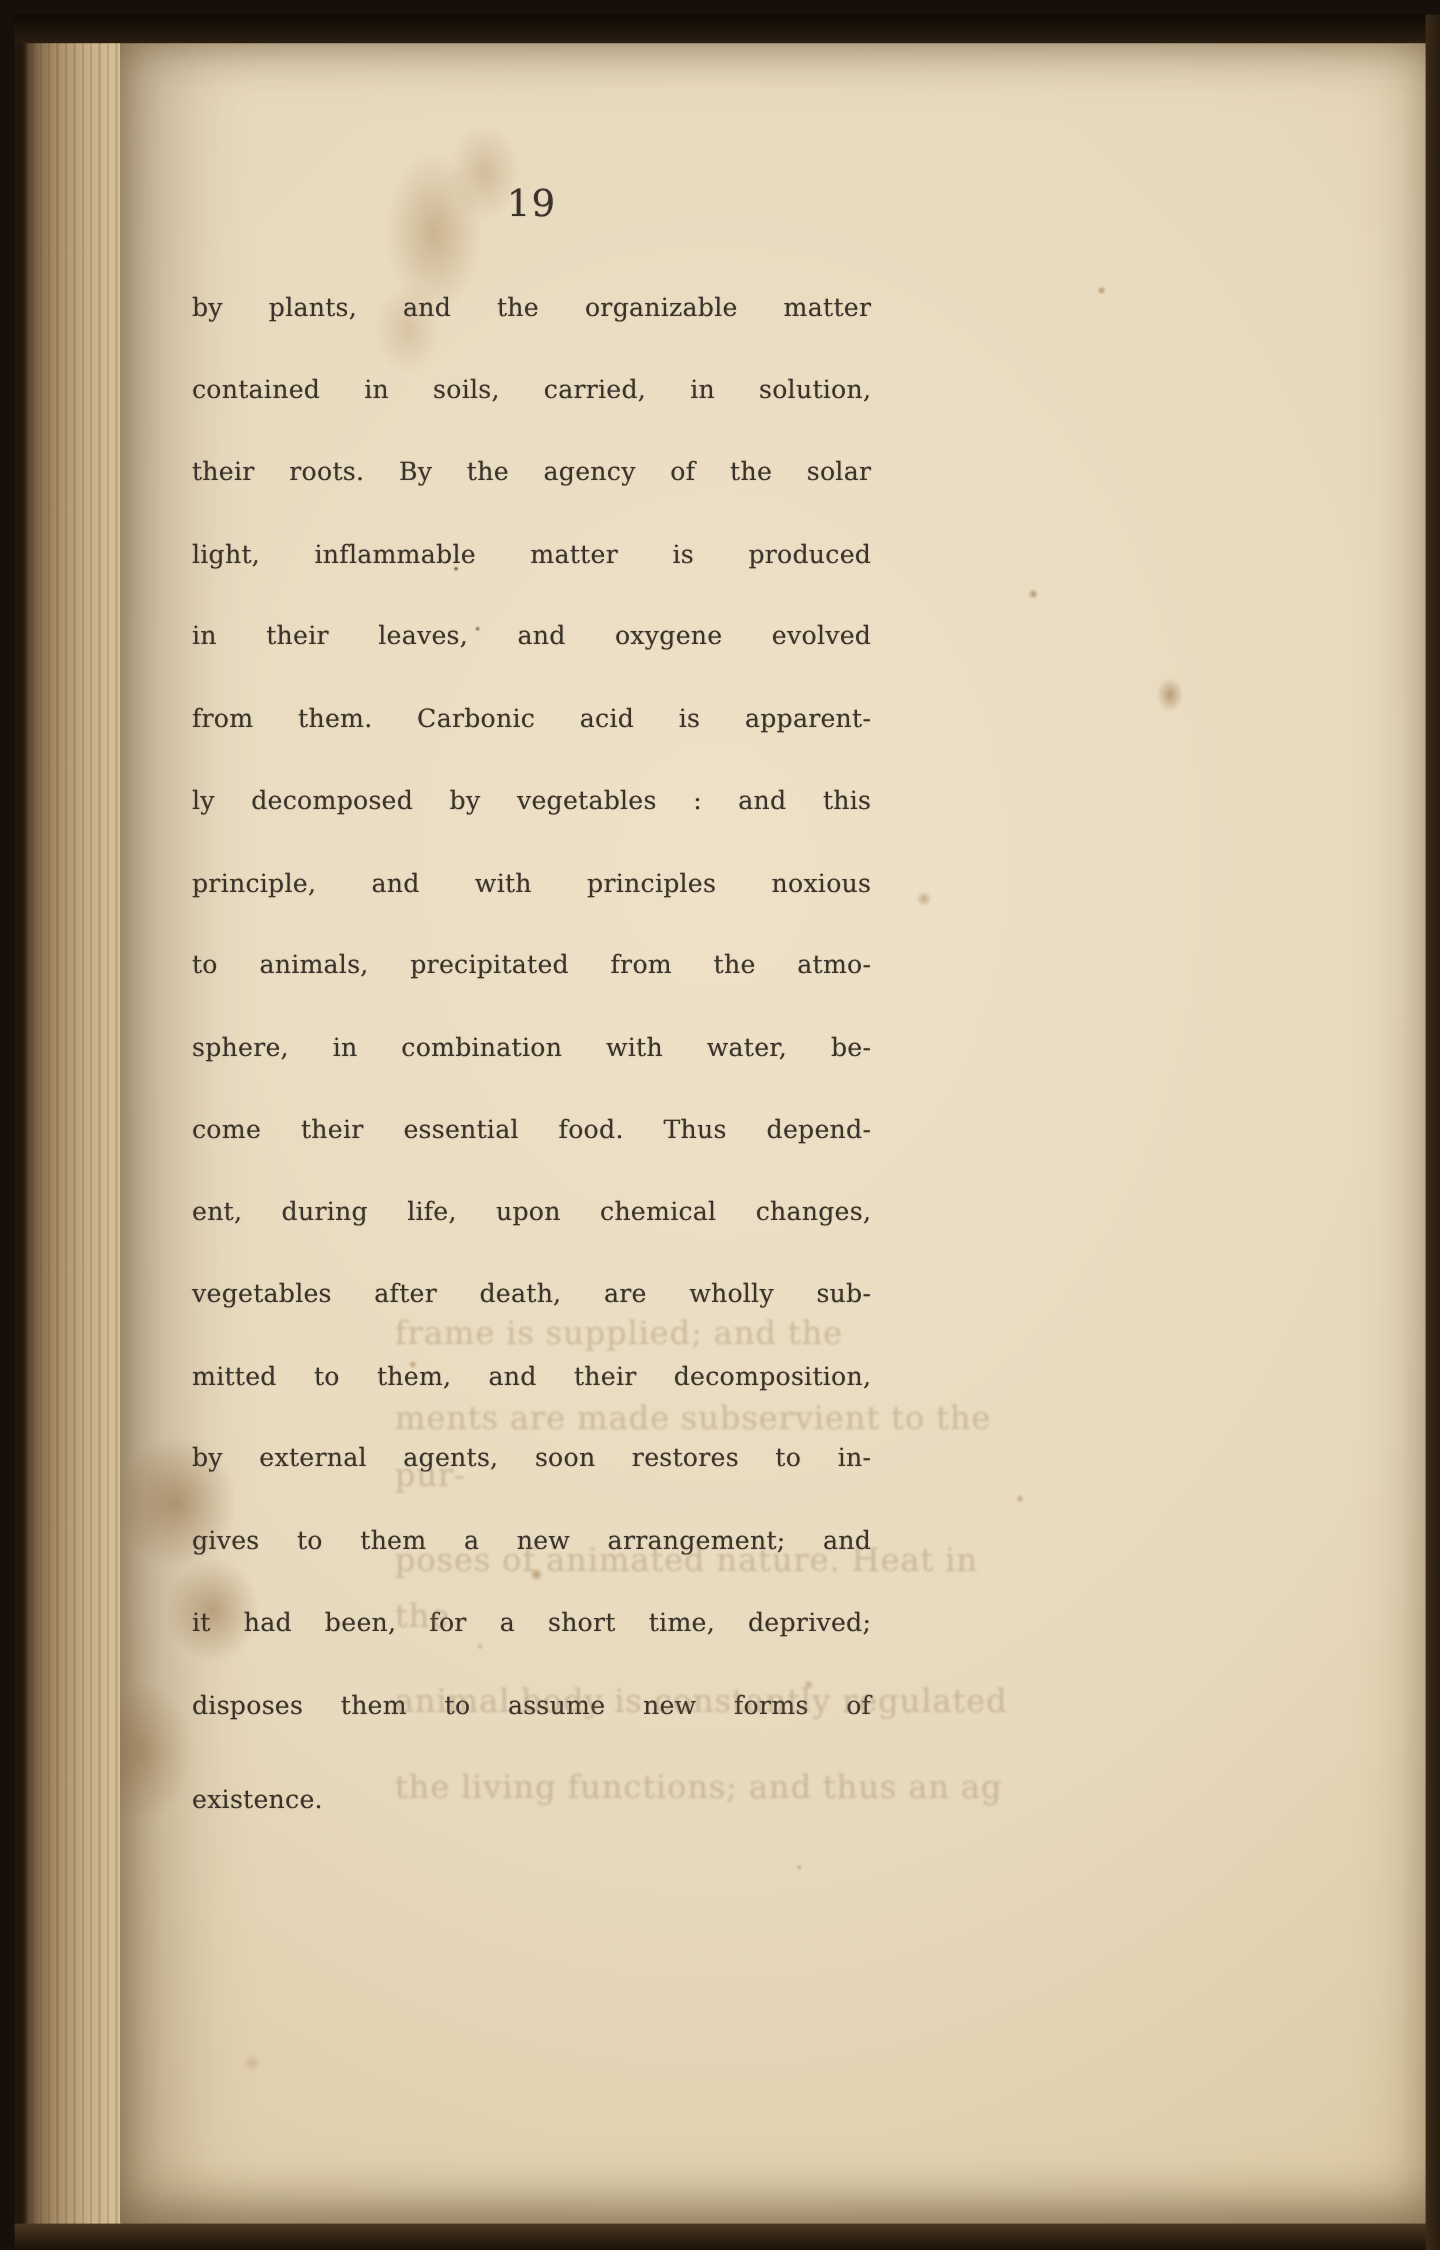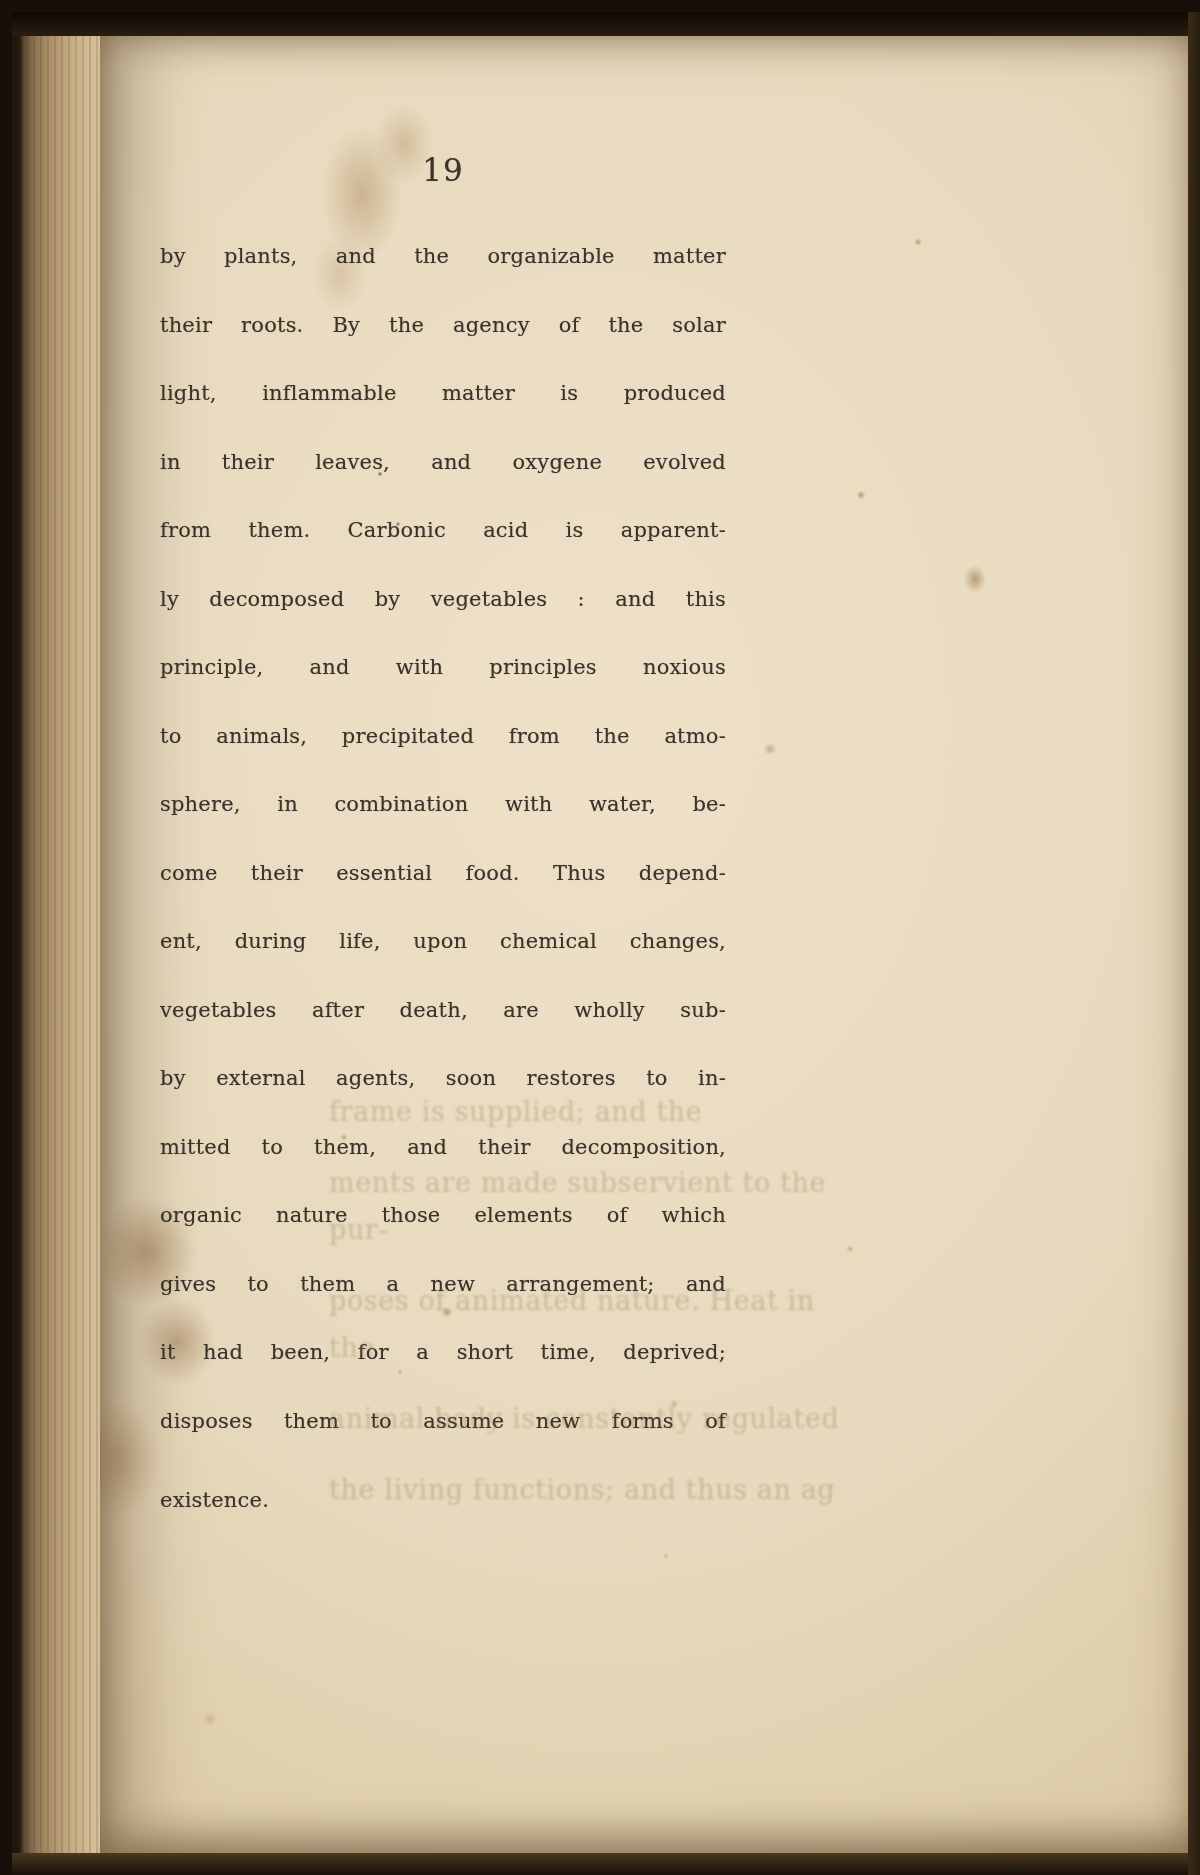--- a/index.html
+++ b/index.html
@@ -111,34 +111,34 @@
 <div class="scene">
   <div class="page-edges"></div>
 
   <div class="page">
     <div class="stains"></div>
 
     <div class="pagenum">19</div>
 
     <div class="page-text">
         <div class="line">by plants, and the organizable matter</div>
+        <div class="line">contained in soils, carried, in solution,</div>
         <div class="line">their roots. By the agency of the solar</div>
         <div class="line">light, inflammable matter is produced</div>
         <div class="line">in their leaves, and oxygene evolved</div>
         <div class="line">from them. Carbonic acid is apparent-</div>
         <div class="line">ly decomposed by vegetables : and this</div>
         <div class="line">principle, and with principles noxious</div>
         <div class="line">to animals, precipitated from the atmo-</div>
         <div class="line">sphere, in combination with water, be-</div>
         <div class="line">come their essential food. Thus depend-</div>
         <div class="line">ent, during life, upon chemical changes,</div>
         <div class="line">vegetables after death, are wholly sub-</div>
+        <div class="line">mitted to them, and their decomposition,</div>
         <div class="line">by external agents, soon restores to in-</div>
-        <div class="line">mitted to them, and their decomposition,</div>
-        <div class="line">organic nature those elements of which</div>
         <div class="line">gives to them a new arrangement; and</div>
         <div class="line">it had been, for a short time, deprived;</div>
         <div class="line">disposes them to assume new forms of</div>
         <div class="line last">existence.</div>
       </div>
 
     <div class="ghost">
         <div class="ghost-line">frame is supplied; and the</div>
         <div class="ghost-line">ments are made subservient to the pur-</div>
         <div class="ghost-line">poses of animated nature. Heat in the</div>

